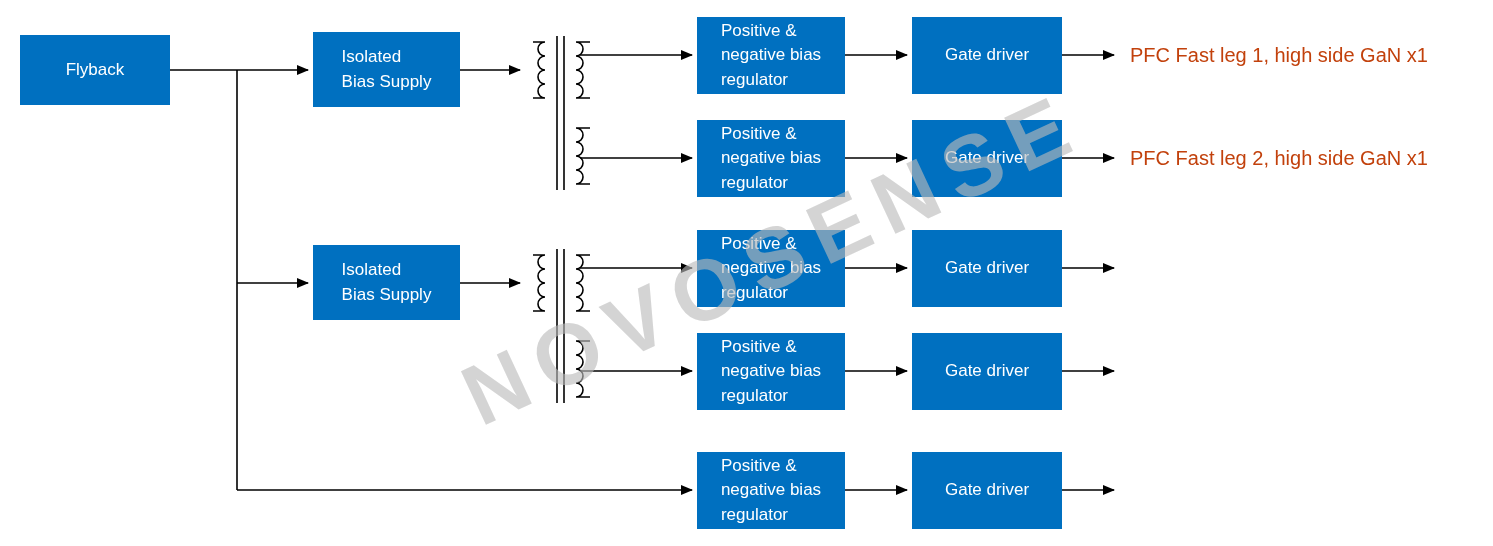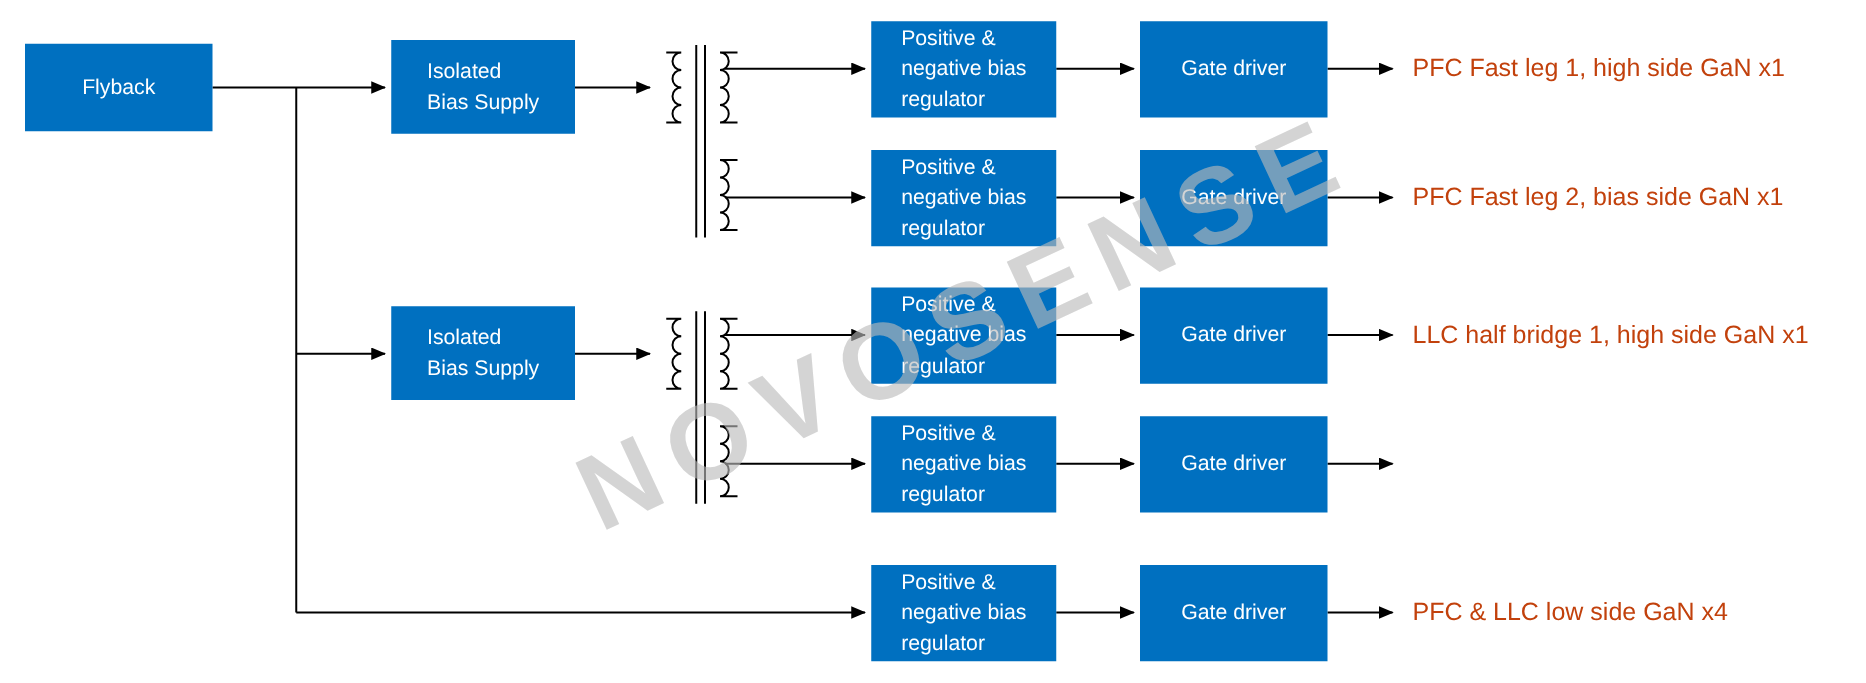--- a/index.html
+++ b/index.html
@@ -102,34 +102,32 @@
   <div class="block" style="left:697px; top:17px; width:148px; height:77px;">Positive &amp;
 negative bias
 regulator</div>
   <div class="block" style="left:912px; top:17px; width:150px; height:77px;">Gate driver</div>
   <div class="output-label" style="left:1130px; top:17px; height:77px;">PFC Fast leg 1, high side GaN x1</div>
 
   <div class="block" style="left:697px; top:120px; width:148px; height:77px;">Positive &amp;
 negative bias
 regulator</div>
   <div class="block" style="left:912px; top:120px; width:150px; height:77px;">Gate driver</div>
-  <div class="output-label" style="left:1130px; top:120px; height:77px;">PFC Fast leg 2, bias side GaN x1</div>
+  <div class="output-label" style="left:1130px; top:120px; height:77px;">PFC Fast leg 2, high side GaN x1</div>
 
   <div class="block" style="left:697px; top:230px; width:148px; height:77px;">Positive &amp;
 negative bias
 regulator</div>
   <div class="block" style="left:912px; top:230px; width:150px; height:77px;">Gate driver</div>
-  <div class="output-label" style="left:1130px; top:230px; height:77px;">LLC half bridge 1, high side GaN x1</div>
 
   <div class="block" style="left:697px; top:333px; width:148px; height:77px;">Positive &amp;
 negative bias
 regulator</div>
   <div class="block" style="left:912px; top:333px; width:150px; height:77px;">Gate driver</div>
 
   <div class="block" style="left:697px; top:452px; width:148px; height:77px;">Positive &amp;
 negative bias
 regulator</div>
   <div class="block" style="left:912px; top:452px; width:150px; height:77px;">Gate driver</div>
-  <div class="output-label" style="left:1130px; top:452px; height:77px;">PFC &amp; LLC low side GaN x4</div>
 
   <div class="watermark">NOVOSENSE</div>
 
 </div>
 
 </body></html>

